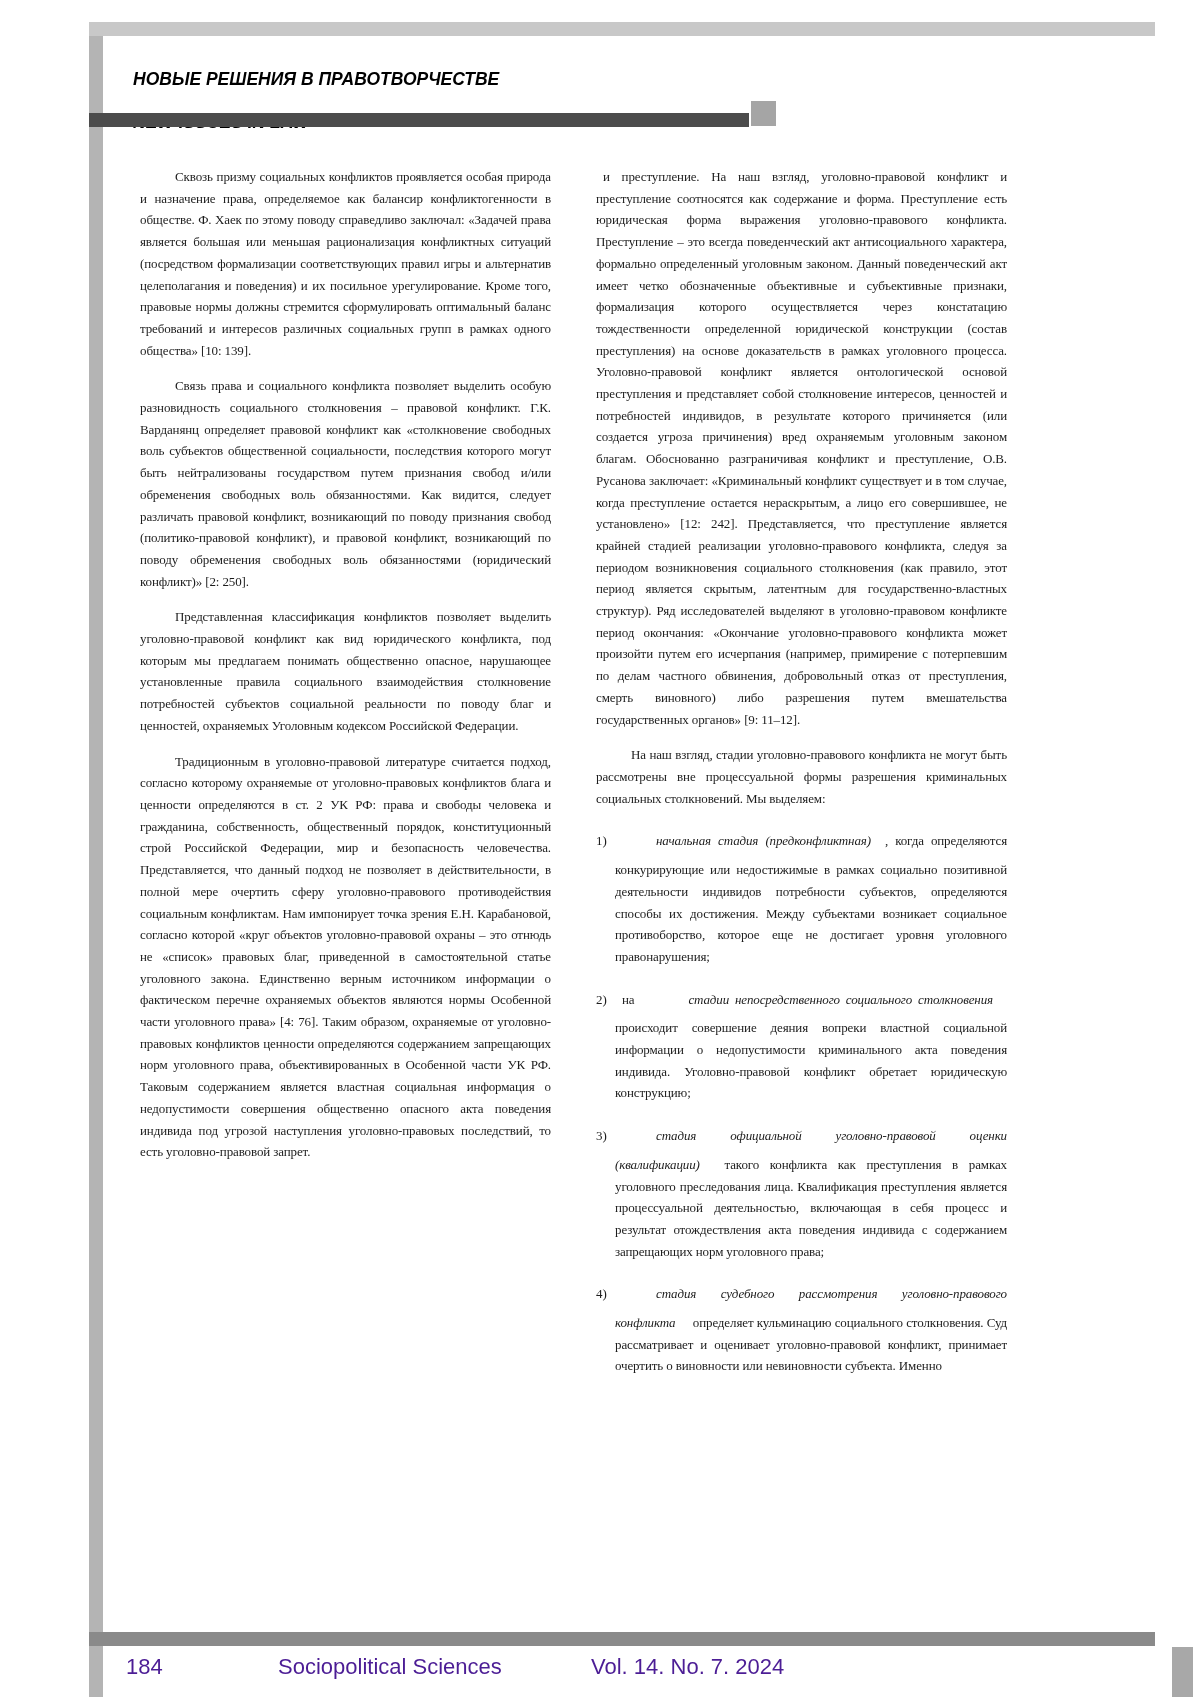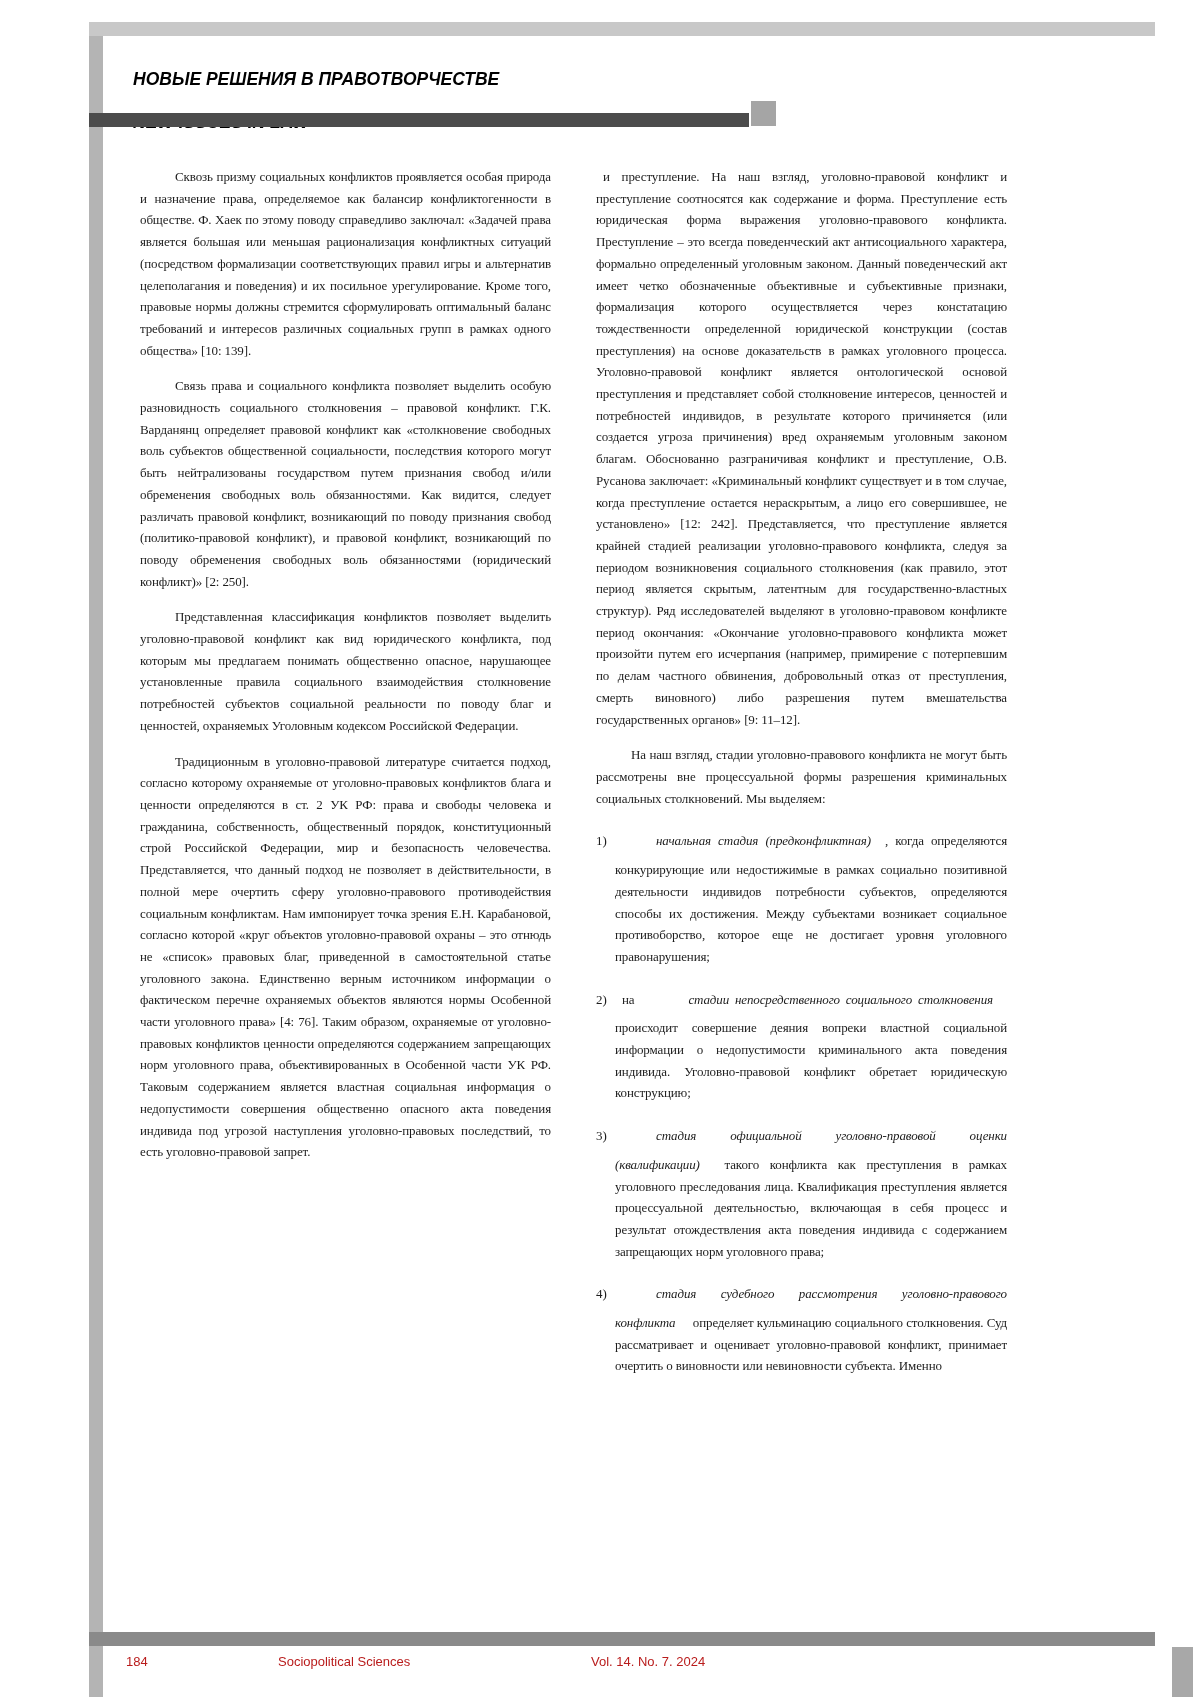--- a/index.html
+++ b/index.html
@@ -30,21 +30,21 @@
   .col { width:446px; text-align:justify; font-size:13px; line-height:21.7px;
          letter-spacing:-0.12px; hyphens:auto; }
   .para { margin:0; }
   .para.indent { text-indent:28px; }
   .para.hang { padding-left:26px; text-indent:-26px; }
   .marker { display:inline-block; width:26px; text-indent:0; }
   .it { font-style:italic;margin-left:34px; }
 
   
   .footer { position:absolute; left:105px; top:1626px; width:908px; height:52px;
-            font-family:"Liberation Sans", sans-serif; font-size:13px; color:#b91c1c; }
+            font-family:"Liberation Sans", sans-serif; font-size:22px; color:#4c1d95; }
   .f-page    { position:absolute; left:0px;   top:7px; }
   .f-journal { position:absolute; left:152px; top:7px; }
   .f-vol     { position:absolute; left:465px; top:7px; }
   .f-issn    { position:absolute; right:5px;  top:0px; text-align:right; font-weight:700; }
   .f-issn span { display:block; line-height:22px; }
 </style>
 </head>
 <body>
 
 <div class="page">

